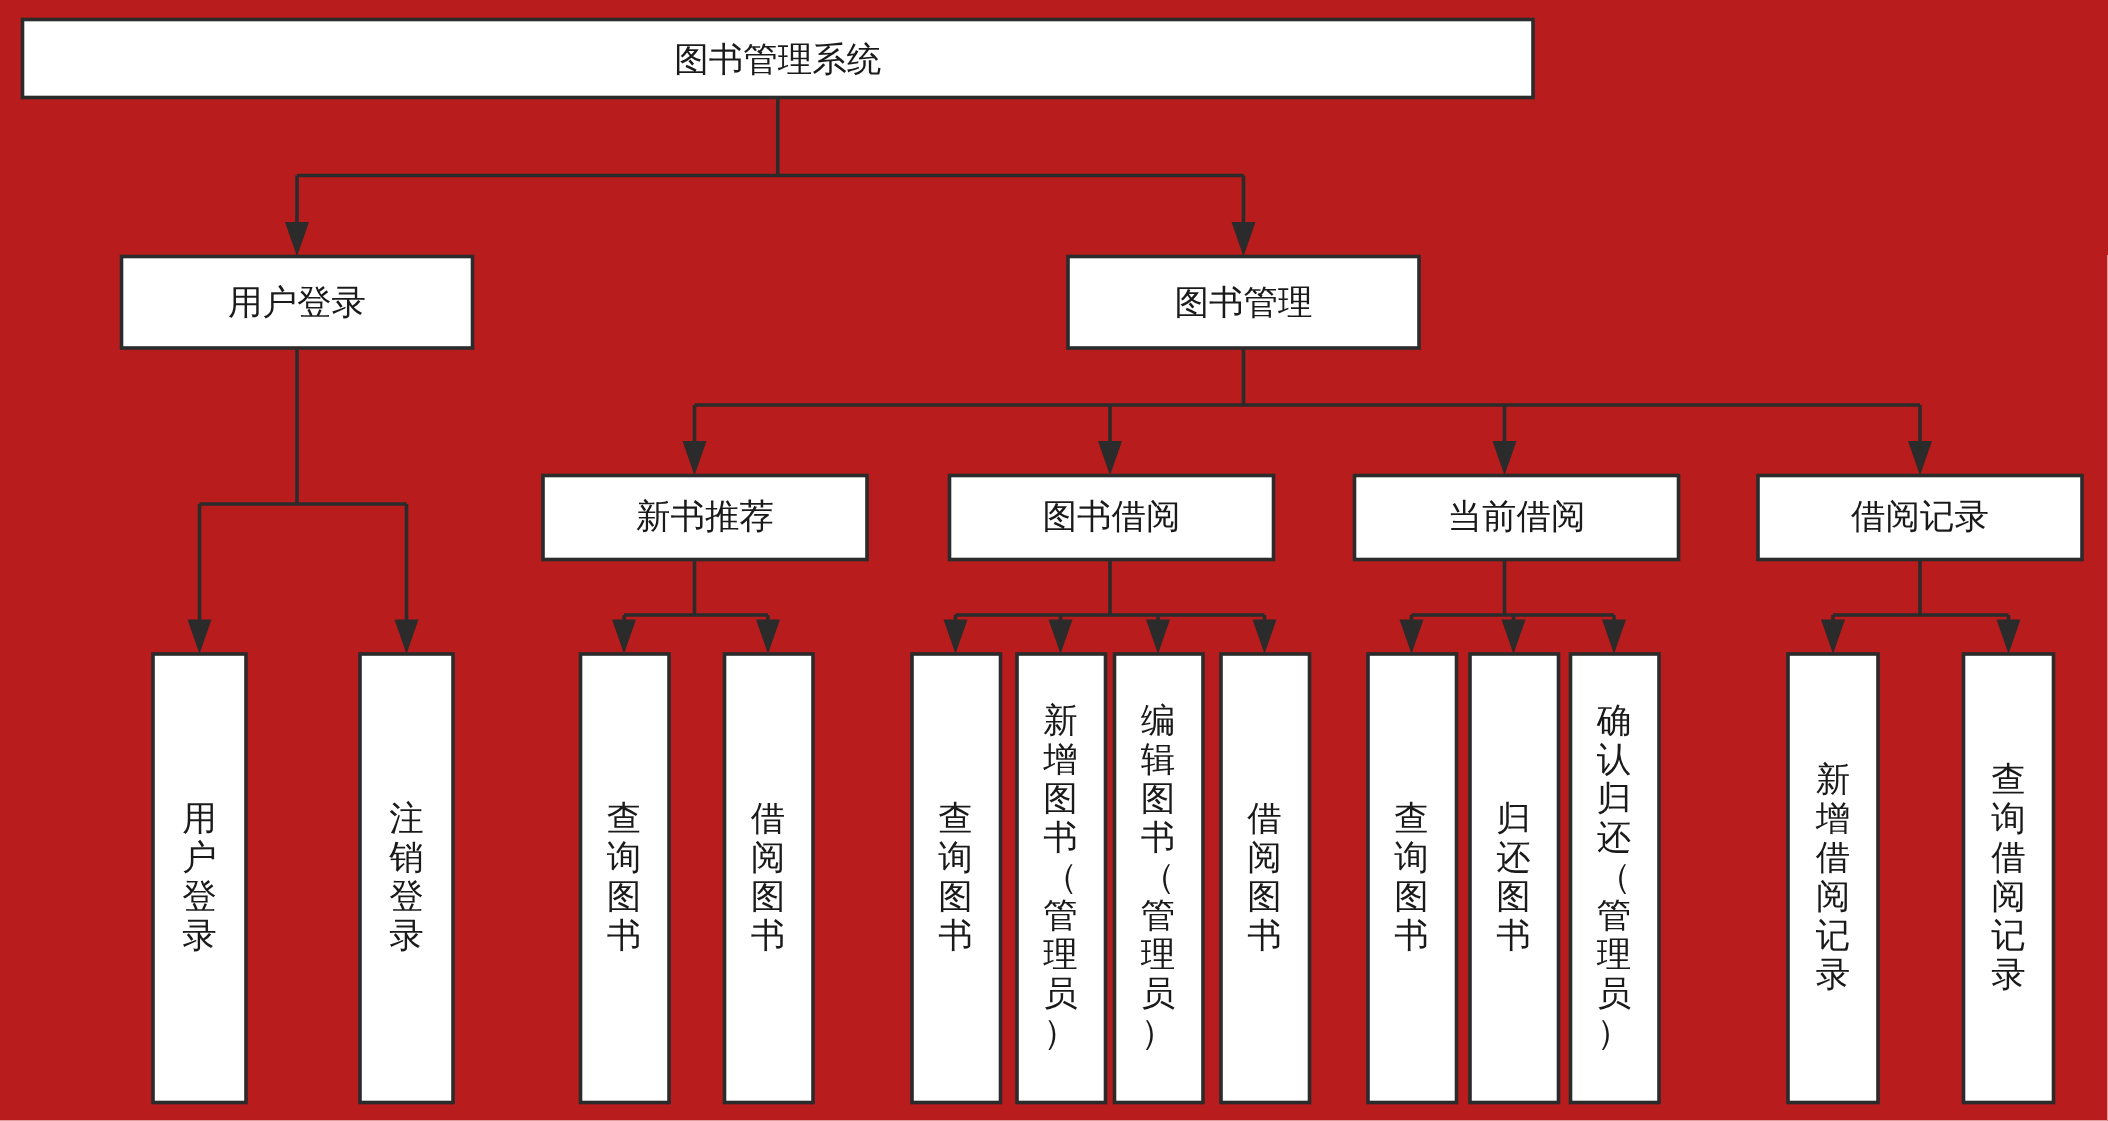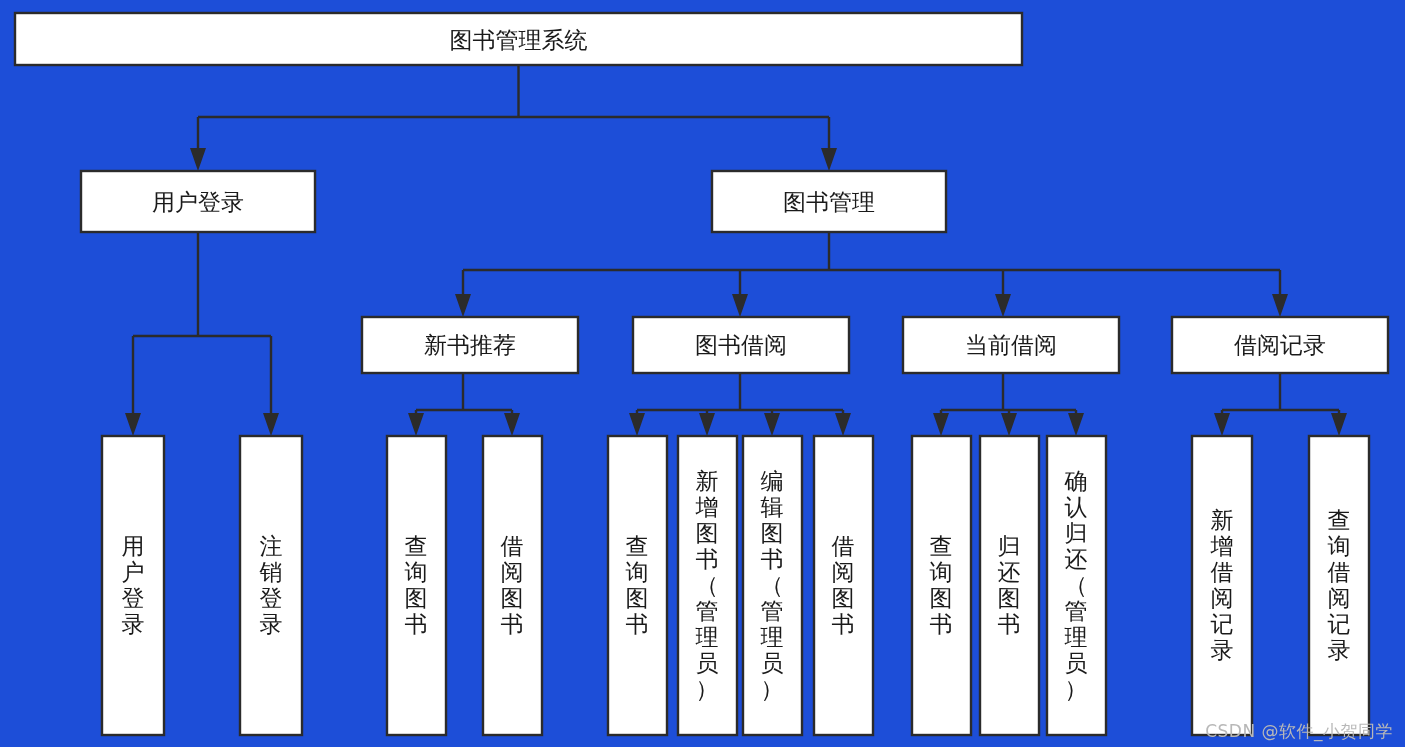--- a/index.html
+++ b/index.html
@@ -8,21 +8,21 @@
     padding: 0;
     background: #ffffff;
   }
   body {
     font-family: "Liberation Sans", "DejaVu Sans", sans-serif;
   }
   #diagram-root {
     position: relative;
     width: 1405px;
     height: 747px;
-    background: #1d4ed8;
+    background: #b91c1c;
     overflow: hidden;
   }
   svg.diagram-canvas {
     position: absolute;
     top: 0;
     left: 0;
     width: 1405px;
     height: 747px;
   }
   .node-box {
@@ -232,14 +232,13 @@
       <text class="node-label-v" x="1222" y="585"><tspan x="1222" y="520">新</tspan><tspan x="1222" y="546">增</tspan><tspan x="1222" y="572">借</tspan><tspan x="1222" y="598">阅</tspan><tspan x="1222" y="624">记</tspan><tspan x="1222" y="650">录</tspan></text>
     </g>
 
     <g>
       <rect class="node-box" x="1309" y="436" width="60" height="299"></rect>
       <text class="node-label-v" x="1339" y="585"><tspan x="1339" y="520">查</tspan><tspan x="1339" y="546">询</tspan><tspan x="1339" y="572">借</tspan><tspan x="1339" y="598">阅</tspan><tspan x="1339" y="624">记</tspan><tspan x="1339" y="650">录</tspan></text>
     </g>
 
   </svg>
 
-  <div class="watermark">CSDN @软件_小贺同学</div>
 </div>
 
 </body></html>

